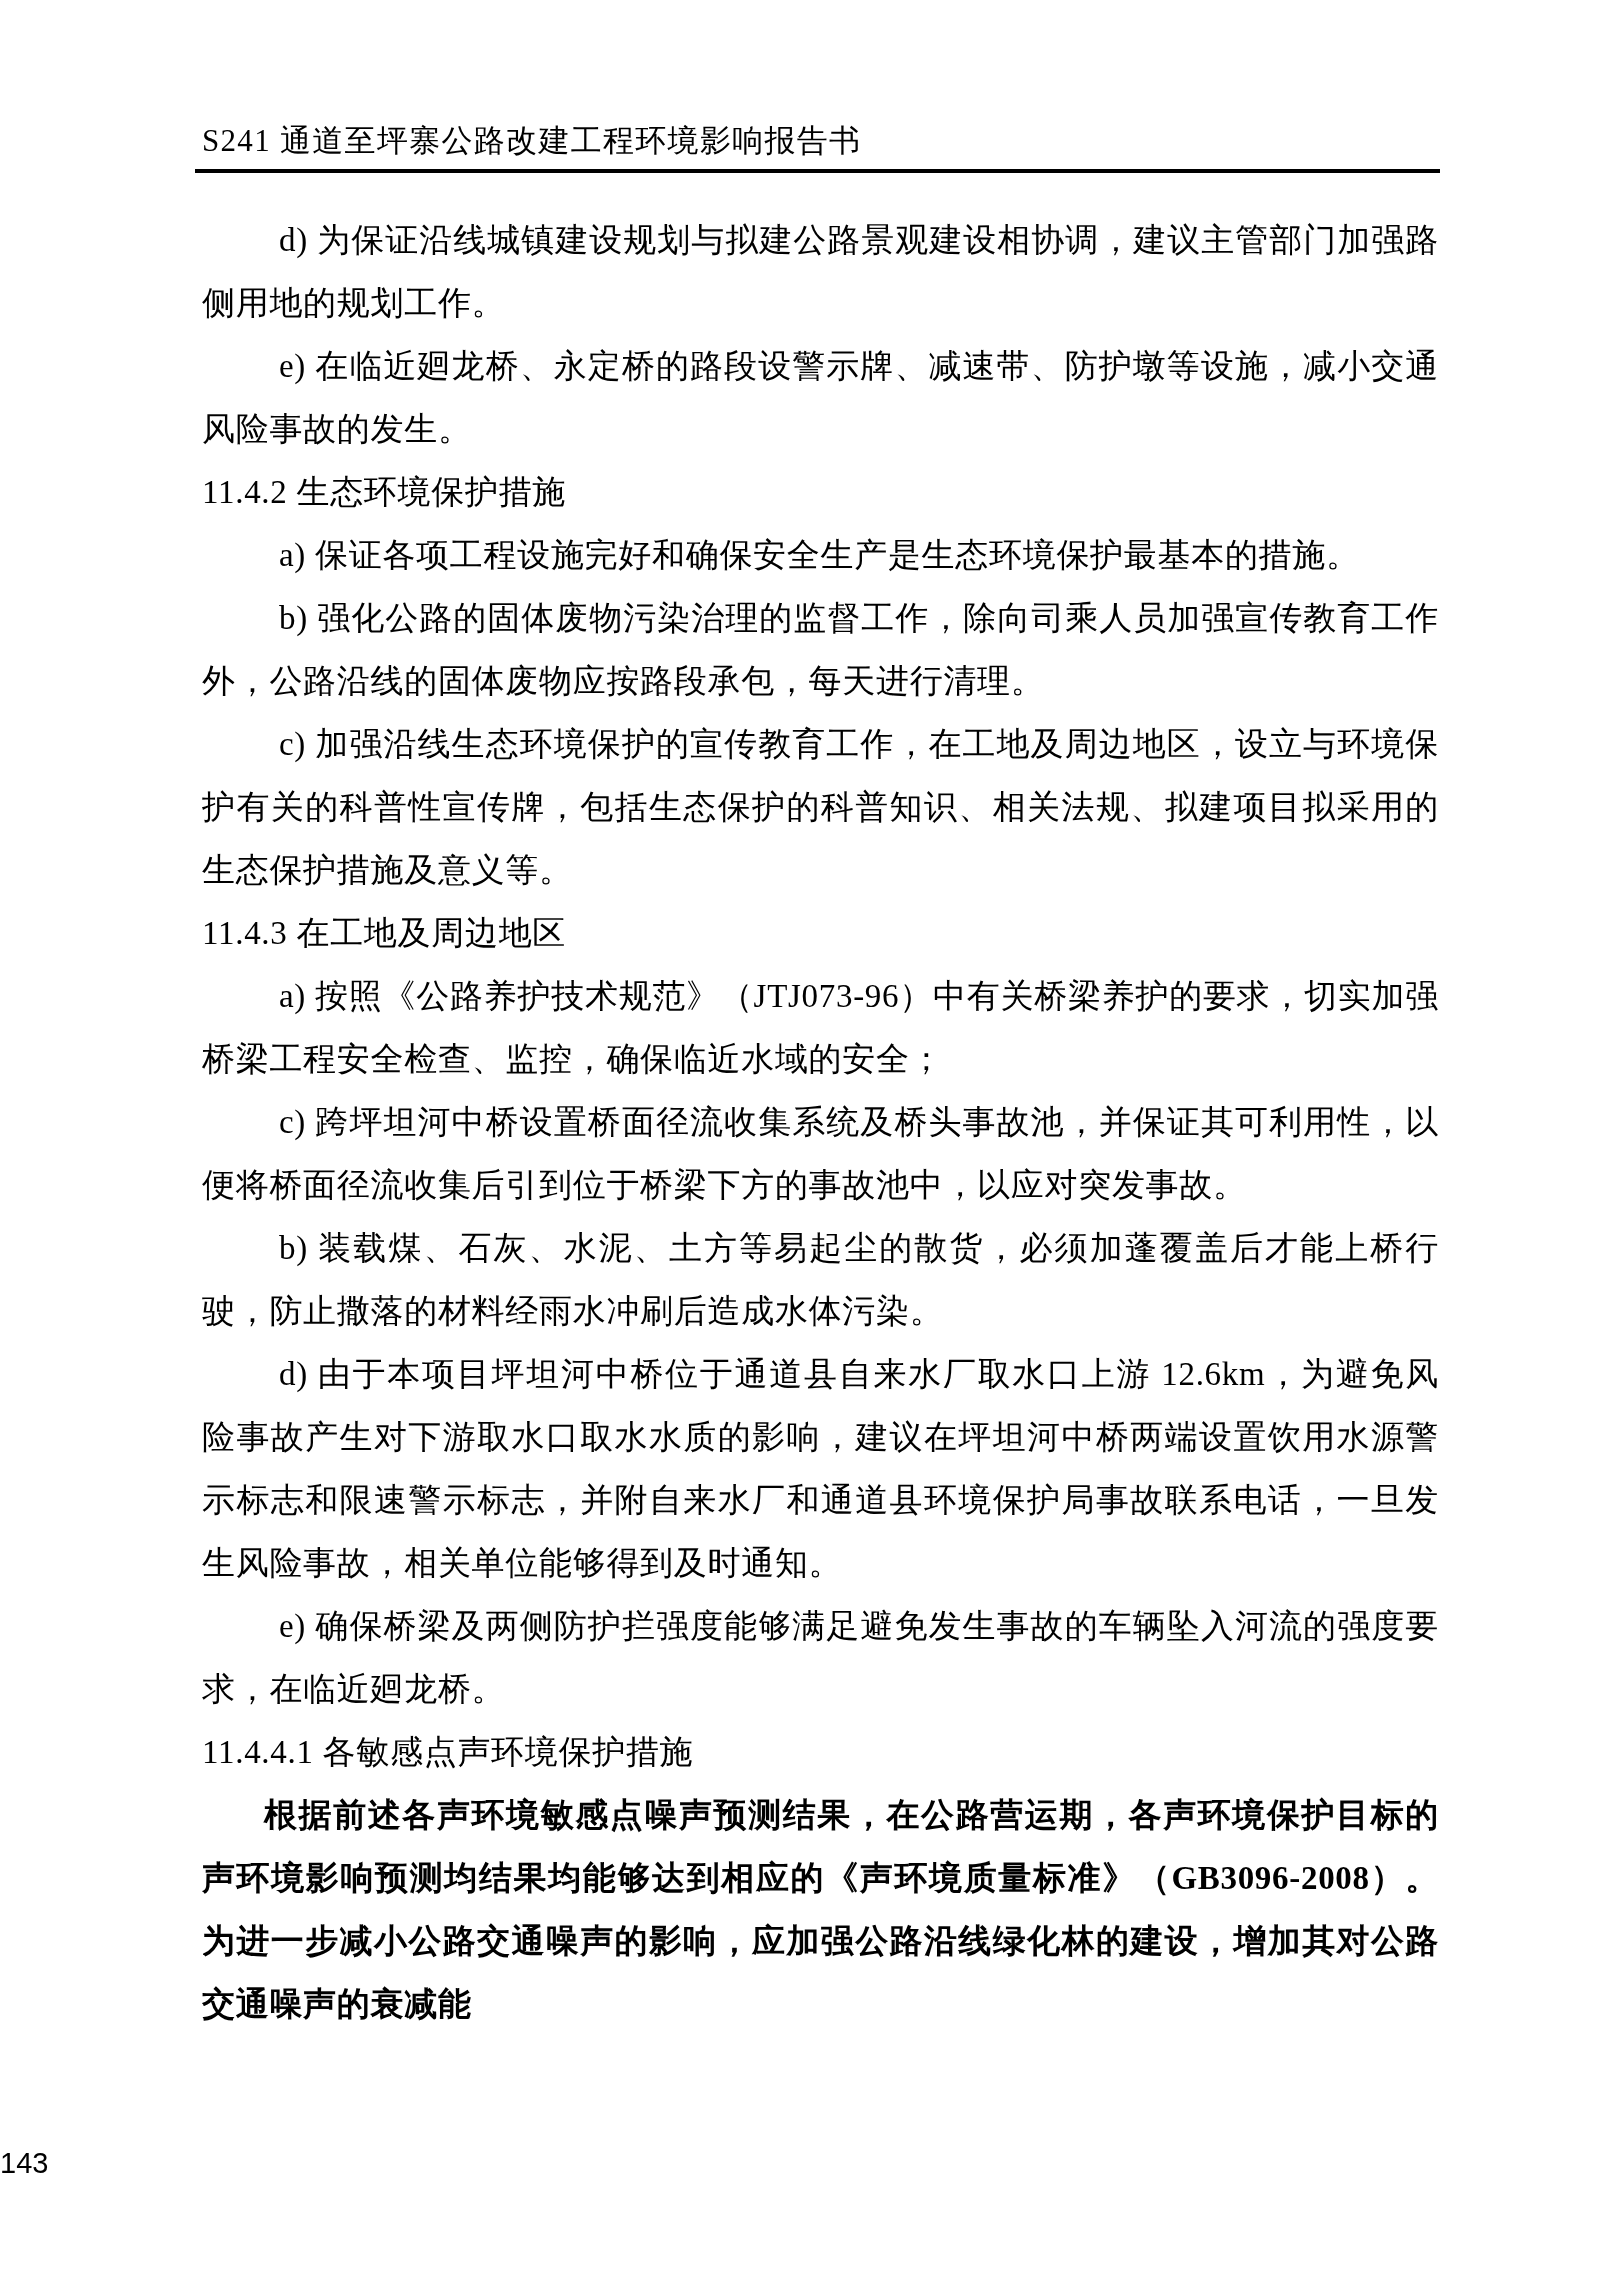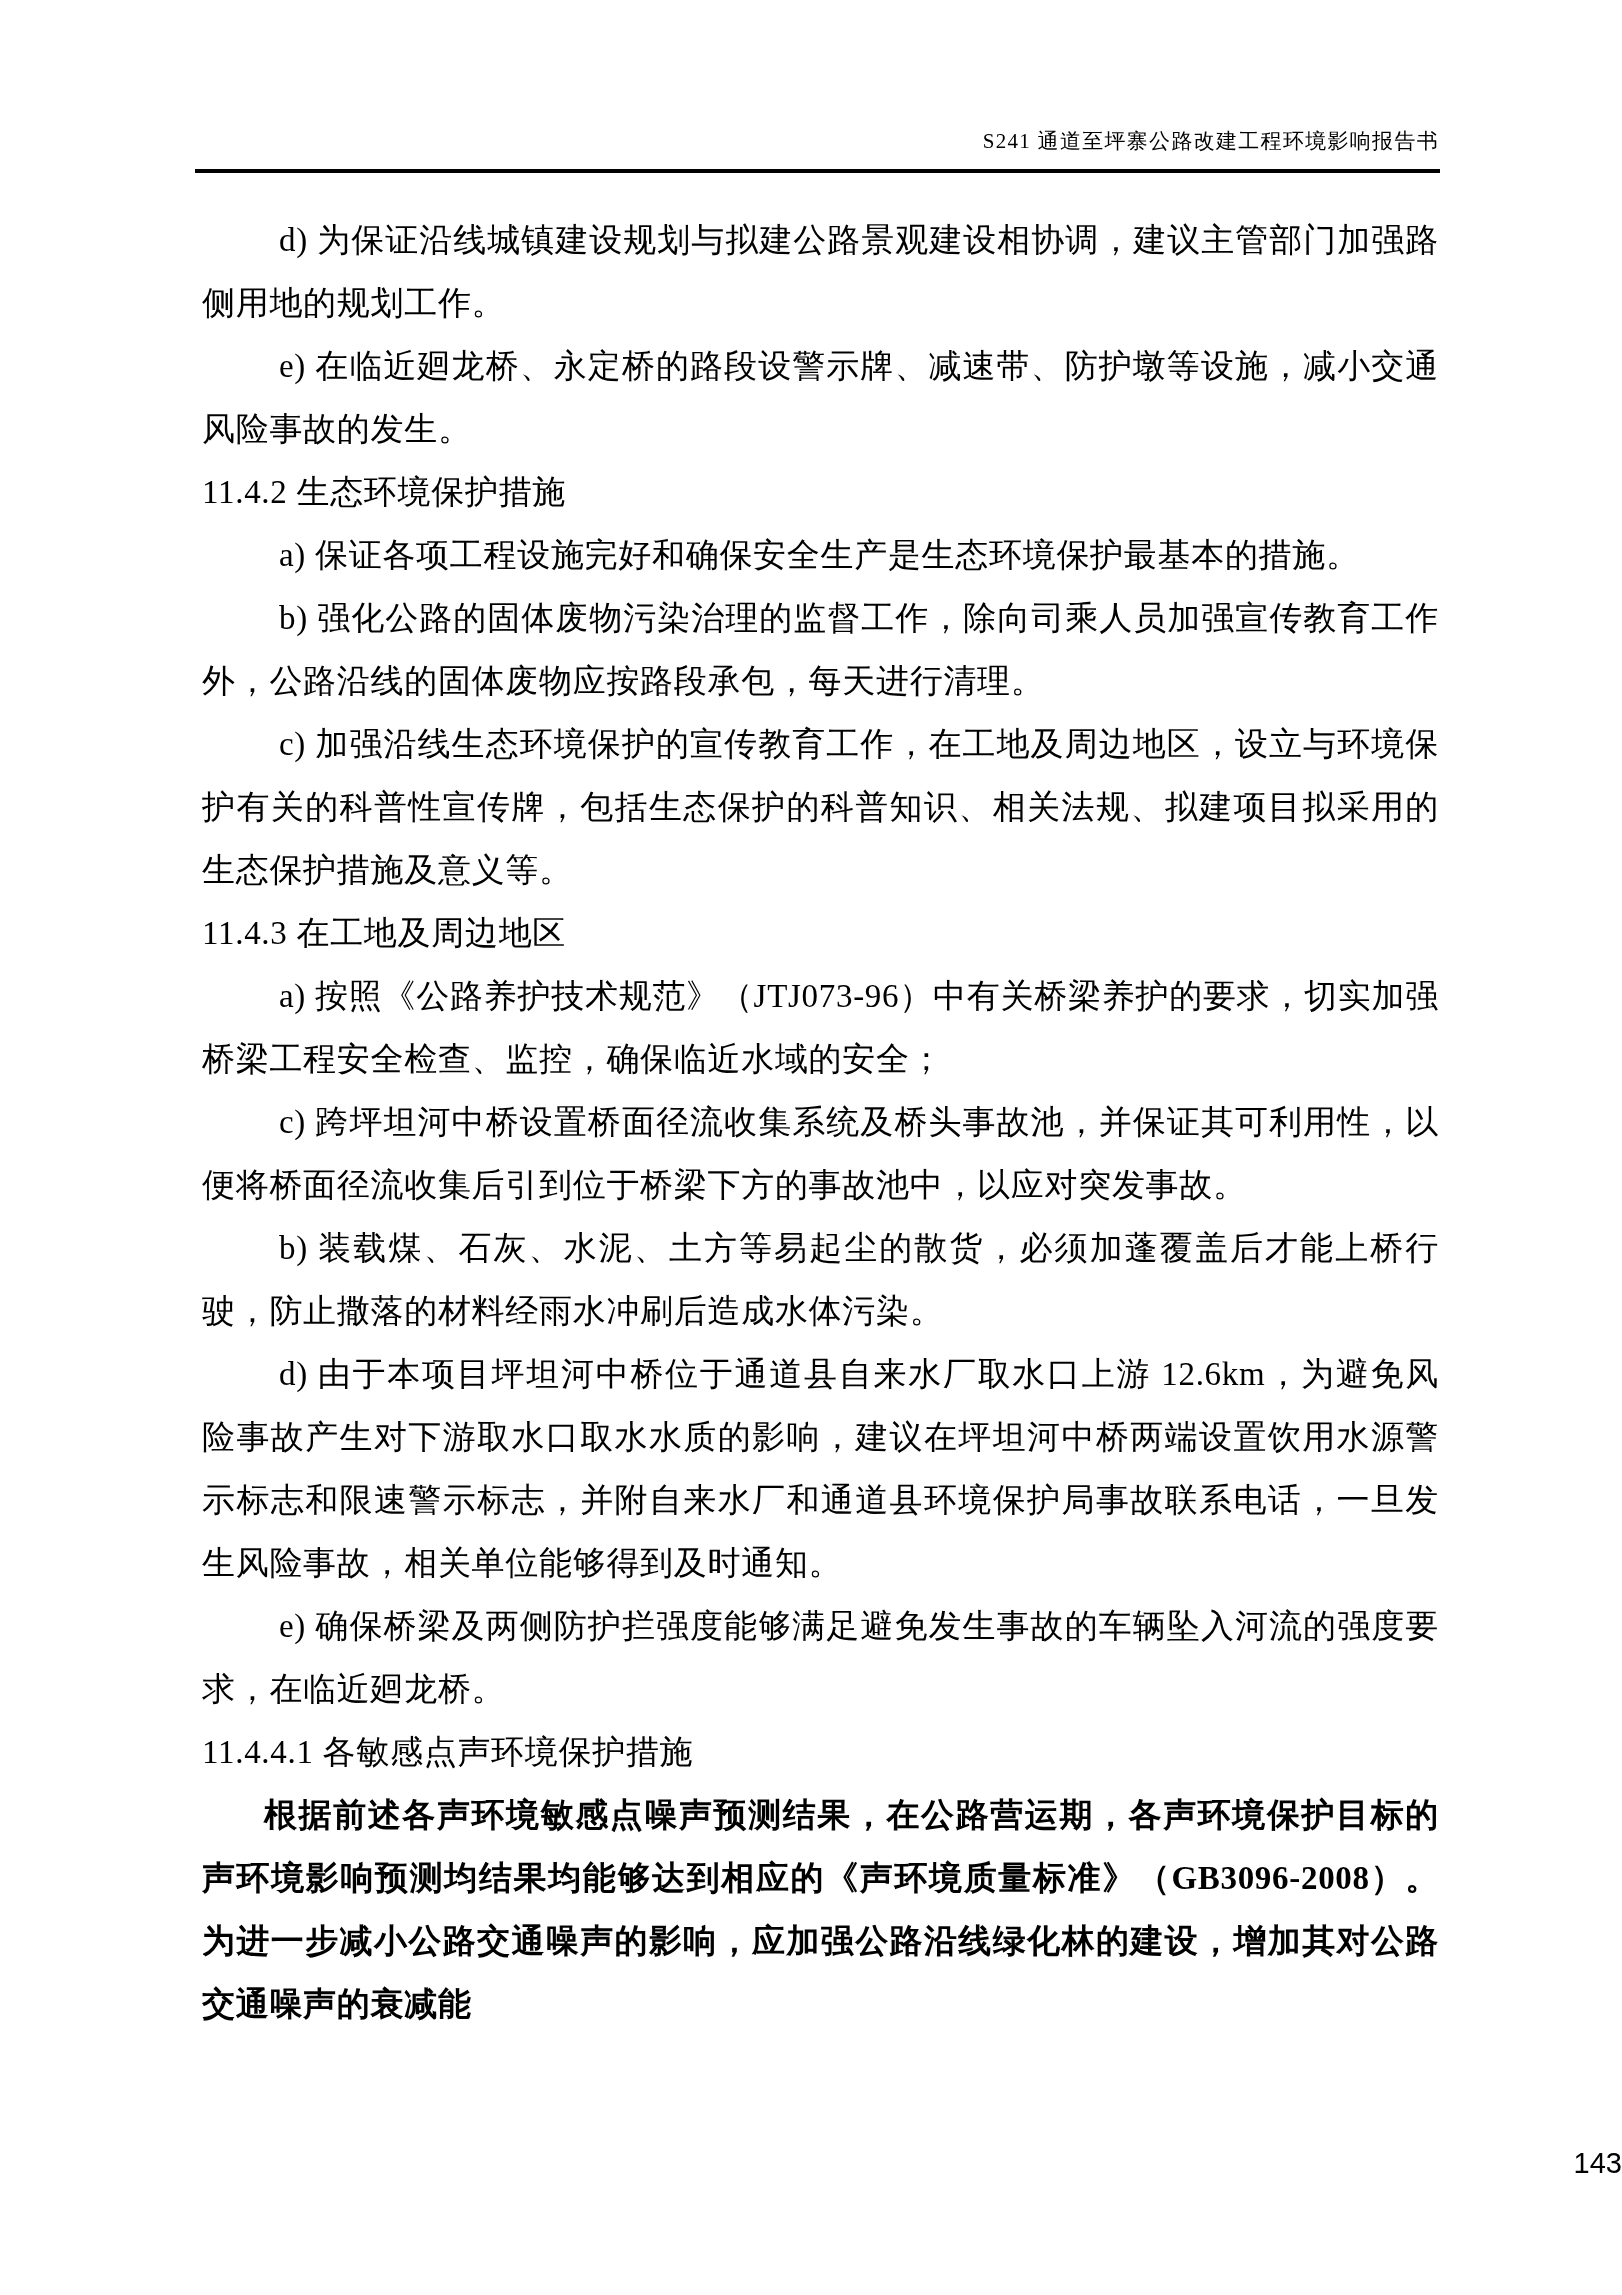--- a/index.html
+++ b/index.html
@@ -14,22 +14,22 @@
     background: #ffffff;
     color: #000000;
     font-family: "Liberation Serif", "DejaVu Serif", serif;
     overflow: hidden;
   }
   .header-zone {
     position: absolute;
     left: 202px;
     top: 122px;
     width: 1237px;
-    text-align: right;
-    font-size: 21px;
+    text-align: left;
+    font-size: 31px;
     line-height: 38px;
     letter-spacing: 1.3px;
     white-space: nowrap;
   }
   .header-rule {
     position: absolute;
     left: 195px;
     top: 169px;
     width: 1245px;
     height: 3.9px;
@@ -51,21 +51,21 @@
     padding: 0;
   }
   .para.indent-item   { text-indent: 77px; }
   .para.indent-normal { text-indent: 62px; font-weight: bold;  }
   .para.heading       { text-indent: 0;     }
   .page-number {
     position: absolute;
     left: 0;
     top: 2146px;
     width: 1622px;
-    text-align: right;
+    text-align: left;
     font-size: 29px;
     line-height: 34px;
     font-family: "Liberation Sans", "DejaVu Sans", sans-serif;
   }
 </style>
 </head>
 <body>
 
 <div class="page">
 

